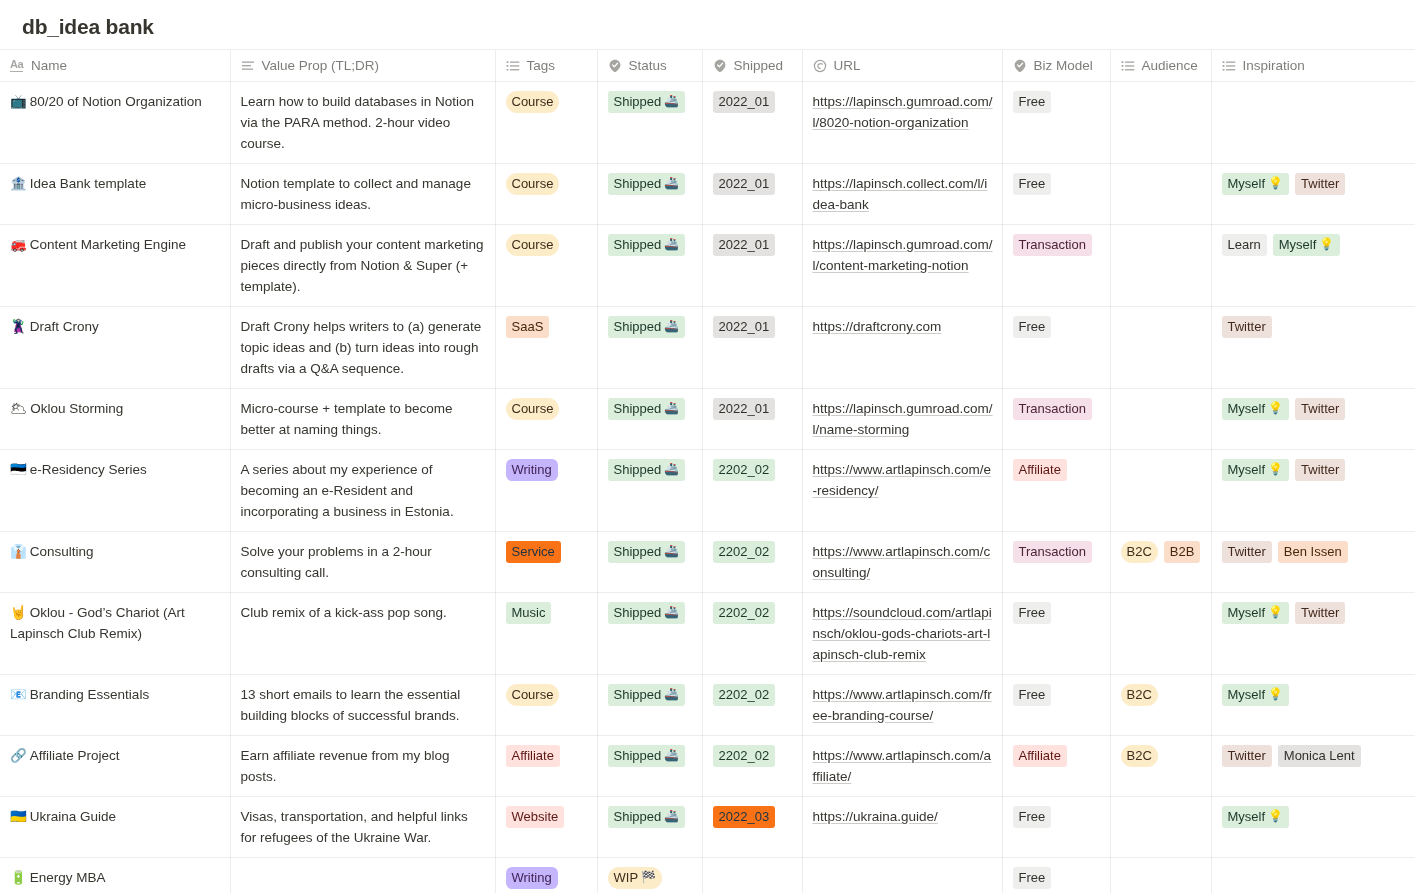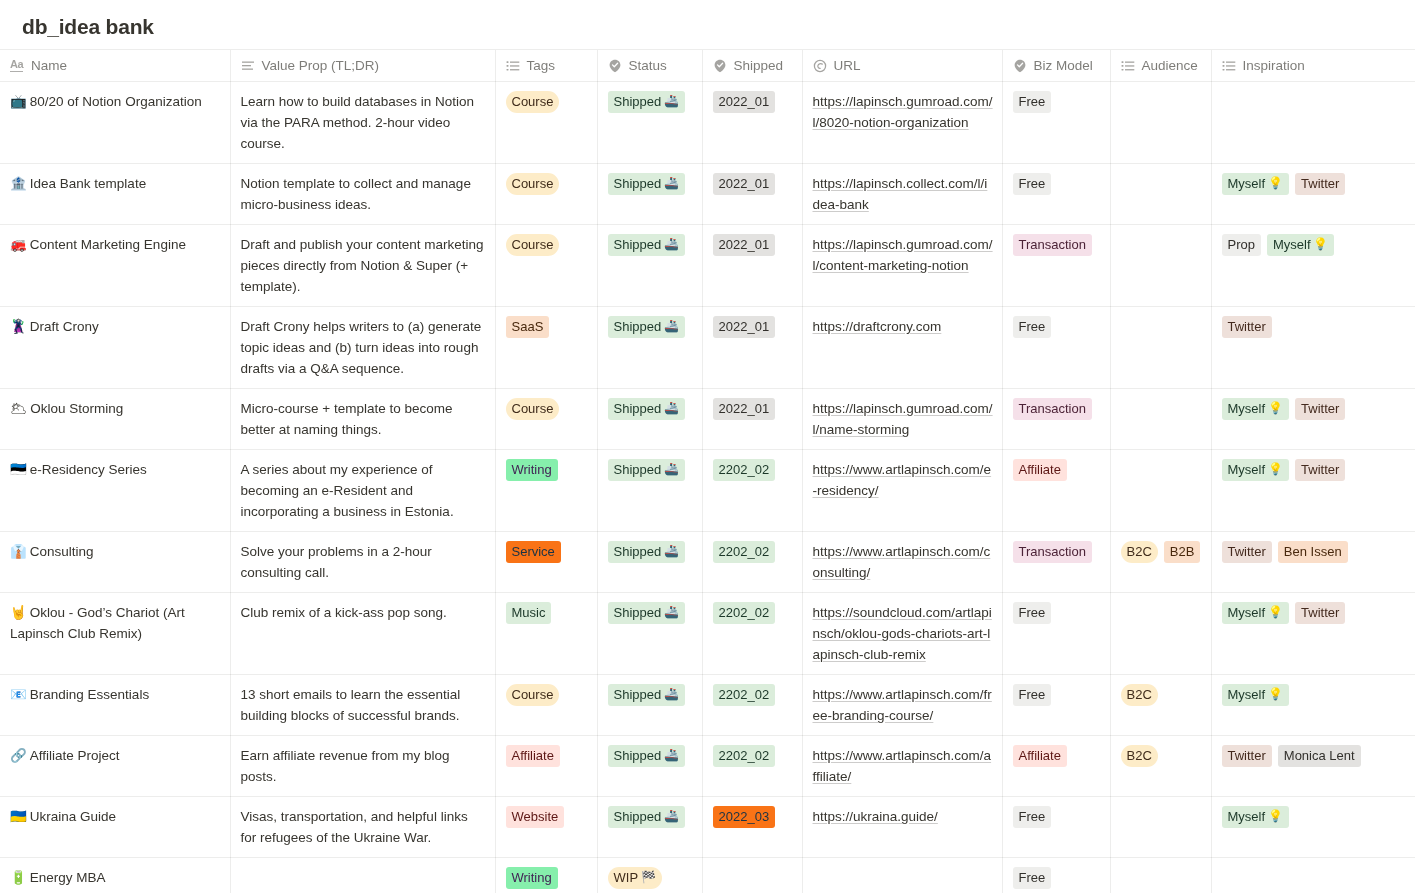--- a/index.html
+++ b/index.html
@@ -118,21 +118,21 @@
   .chip .cemoji { font-family: "DejaVu Sans", sans-serif; font-size: 12px; }
 
   
   .c-default     { background: rgba(227,226,224,0.6); color: rgb(50,48,44); }
   .c-gray        { background: rgb(227,226,224); color: rgb(50,48,44); }
   .c-brown       { background: rgb(238,224,218); color: rgb(68,42,30); }
   .c-orange      { background: rgb(250,222,201); color: rgb(73,41,14); }
   .c-yellow      { background: rgb(253,236,200); color: rgb(64,44,27); border-radius: 11px; }
   .c-green       { background: rgb(219,237,219); color: rgb(28,56,41); }
   .c-blue        { background: #f97316; color: rgb(24,51,71); }
-  .c-purple      { background: #86efac; color: rgb(65,36,84); }
+  .c-purple      { background: #c4b5fd; color: rgb(65,36,84); border-radius: 6px; }
   .c-pink        { background: rgb(245,224,233); color: rgb(76,35,55); }
   .c-red         { background: rgb(255,226,221); color: rgb(93,23,21); justify-content: center; }
 
   .url-link {
     color: rgb(55,53,47);
     text-decoration: underline;
     text-decoration-color: rgba(55,53,47,0.25);
     text-underline-offset: 2px;
     word-break: break-all;
     font-size: 13.5px;
@@ -404,21 +404,21 @@
               <span>Transaction</span>
             </span>
           </div>
         </td>
         <td>
           <div class="chips"></div>
         </td>
         <td>
           <div class="chips">
             <span class="chip c-default">
-              <span>Prop</span>
+              <span>Learn</span>
             </span>
             <span class="chip c-green">
               <span>Myself</span>
               <span class="cemoji">💡</span>
             </span>
           </div>
         </td>
       </tr>
       <tr>
         <td>

